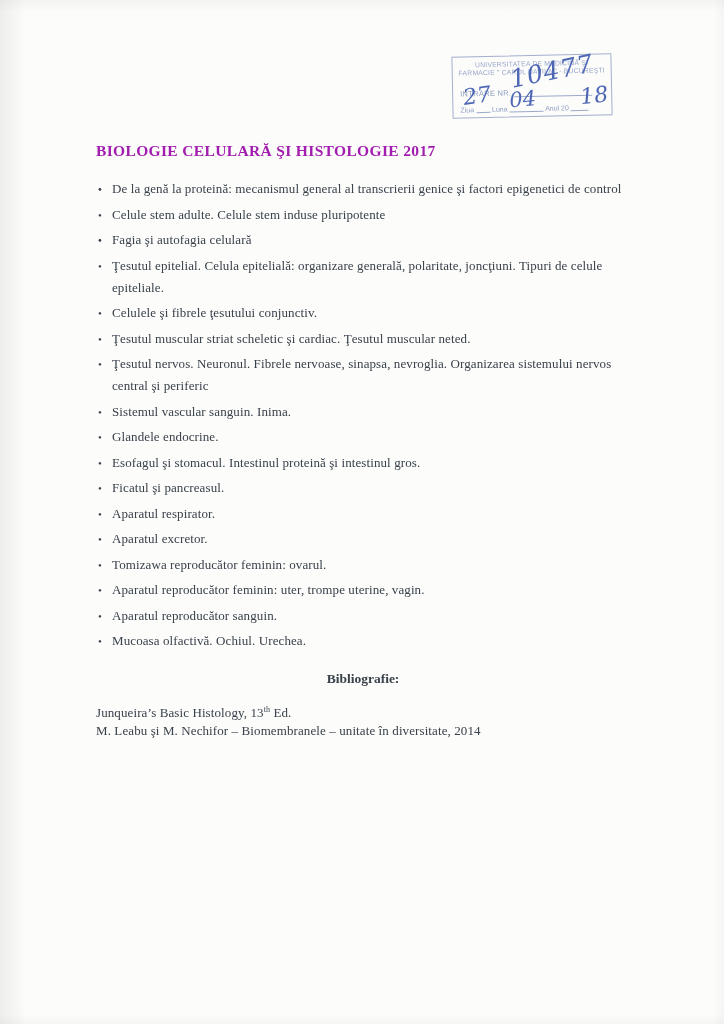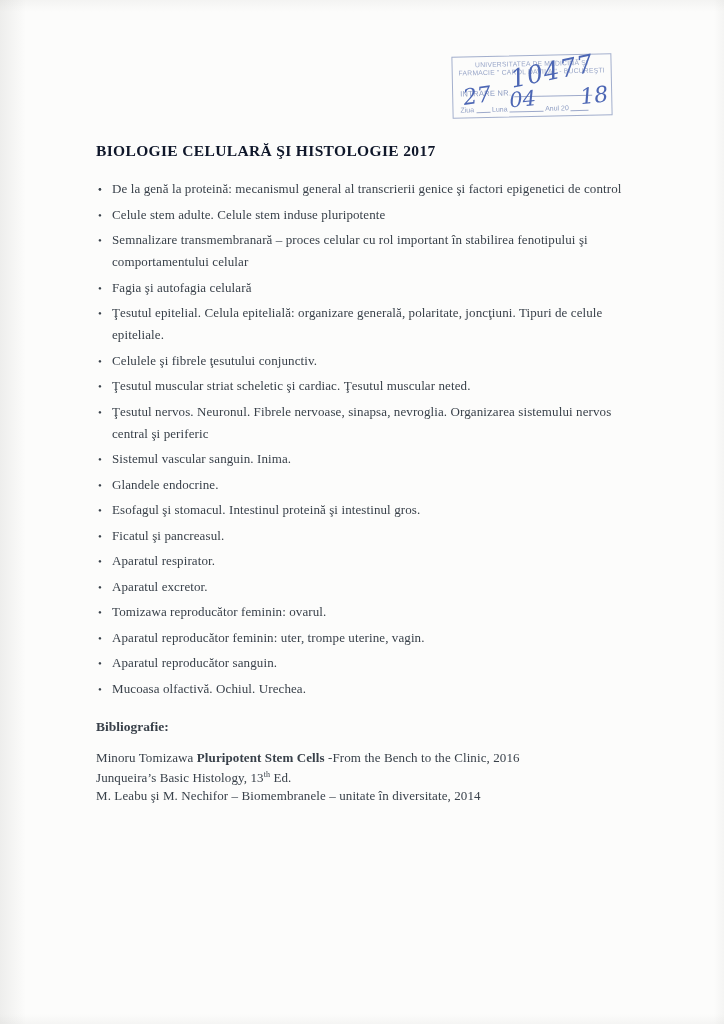--- a/index.html
+++ b/index.html
@@ -71,38 +71,39 @@
 
   
   .content {
     position:absolute; left:96px; top:141px;
     width:534px;
   }
   .title {
     margin:0 0 17px 0;
     font-size:15.5px; line-height:20px;
     font-weight:bold; letter-spacing:0.35px;
-    color:#0f172a;
+    color:#a21caf;
   }
   .topics { list-style:none; margin:0; padding:0; }
   .topic {
     position:relative;
     padding-left:16px;
     margin-bottom:3.5px;
     font-size:13px; line-height:22px;
     letter-spacing:0.1px;
   }
   .topic .bullet {
     position:absolute; left:2px; top:0;
     font-size:11px;
   }
   .bib-heading {
     margin:18px 0 13px 0;
     font-size:13.5px; line-height:18px;
     font-weight:bold;
+    text-align:center;
   }
   .bib-line { font-size:13px; line-height:17.5px; letter-spacing:0.1px; }
   .bib-line .b { font-weight:bold; }
   .bib-line sup { font-size:0.62em; }
 </style>
 </head>
 <body>
 
 <div class="page">
 
@@ -142,21 +143,20 @@
     <span class="topic-text">De la genă la proteină: mecanismul general al transcrierii genice şi factori epigenetici de control</span>
   </li>
 
   <li class="topic">
     <span class="bullet">•</span>
     <span class="topic-text">Celule stem adulte. Celule stem induse pluripotente</span>
   </li>
 
   <li class="topic">
     <span class="bullet">•</span>
-    <span class="topic-text">Semnalizare transmembranară – proces celular cu rol important în stabilirea fenotipului şi comportamentului celular</span>
   </li>
 
   <li class="topic">
     <span class="bullet">•</span>
     <span class="topic-text">Fagia şi autofagia celulară</span>
   </li>
 
   <li class="topic">
     <span class="bullet">•</span>
     <span class="topic-text">Ţesutul epitelial. Celula epitelială: organizare generală, polaritate, joncţiuni. Tipuri de celule epiteliale.</span>
@@ -223,19 +223,18 @@
   </li>
 
   <li class="topic">
     <span class="bullet">•</span>
     <span class="topic-text">Mucoasa olfactivă. Ochiul. Urechea.</span>
   </li>
 </ul>
 
     <h2 class="bib-heading">Bibliografie:</h2>
     <div>
-        <div class="bib-line"><span>Minoru Tomizawa </span><span class="b">Pluripotent Stem Cells</span><span> -From the Bench to the Clinic, 2016</span></div>
         <div class="bib-line"><span>Junqueira’s Basic Histology, 13</span><sup>th</sup><span> Ed.</span></div>
         <div class="bib-line"><span>M. Leabu şi M. Nechifor – Biomembranele – unitate în diversitate, 2014</span></div>
       </div>
   </div>
 
 </div>
 
 </body></html>

